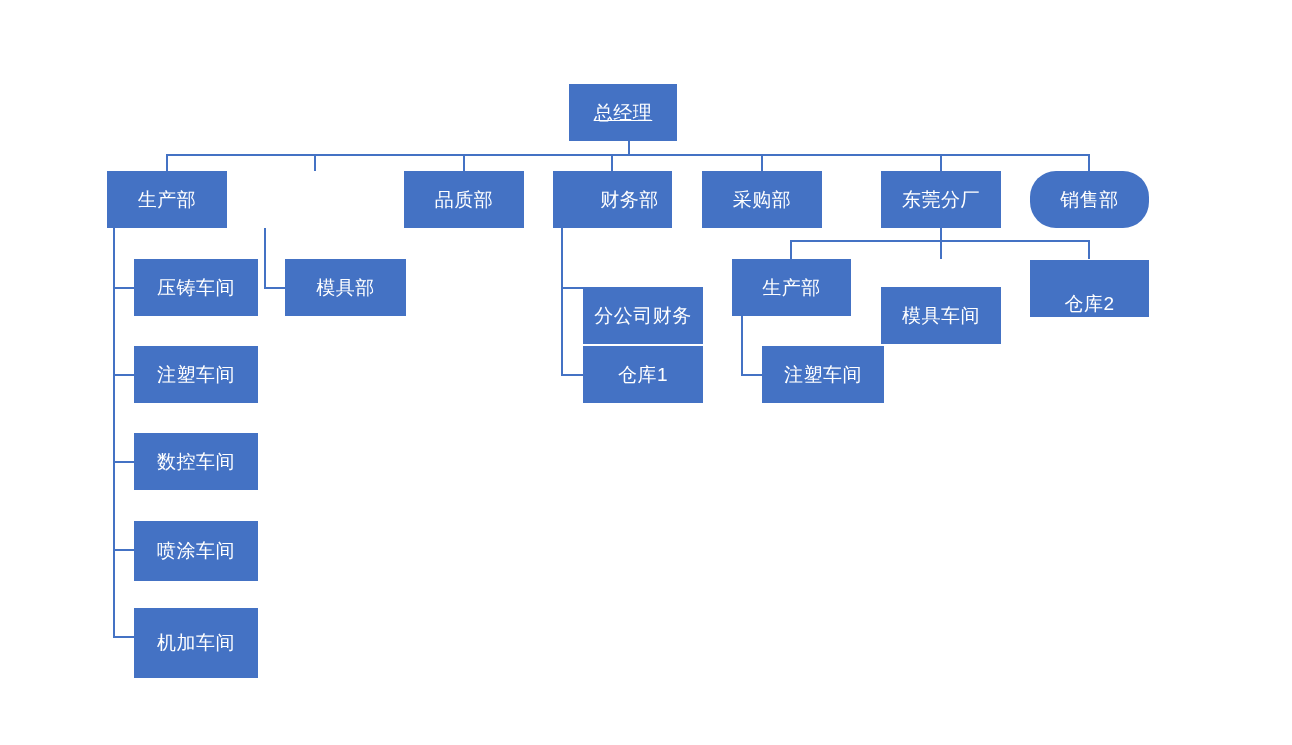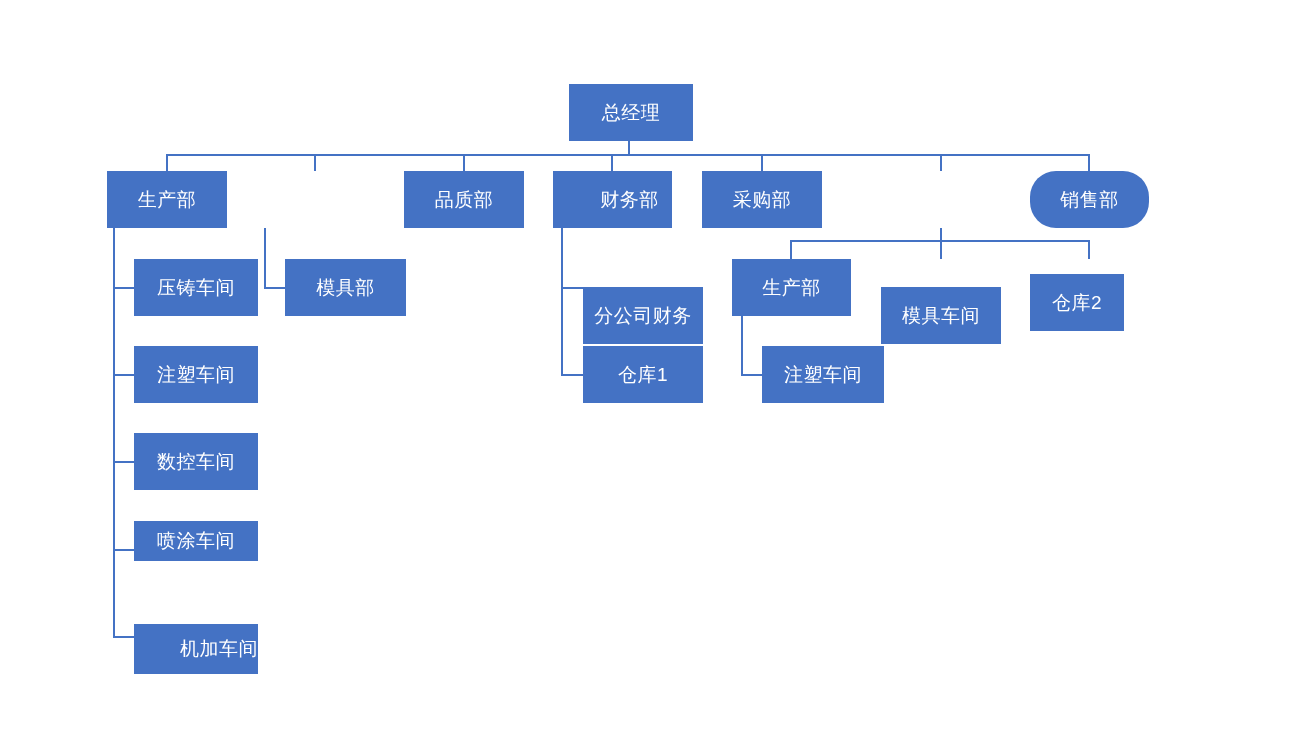--- a/index.html
+++ b/index.html
@@ -57,67 +57,70 @@
     <div class="connector" style="left: 561px; top: 228px; width: 2px; height: 148px;"></div>
     <div class="connector" style="left: 561px; top: 287px; width: 22px; height: 2px;"></div>
     <div class="connector" style="left: 561px; top: 374px; width: 22px; height: 2px;"></div>
     <div class="connector" style="left: 940px; top: 228px; width: 2px; height: 13px;"></div>
     <div class="connector" style="left: 790px; top: 240px; width: 300px; height: 2px;"></div>
     <div class="connector" style="left: 790px; top: 240px; width: 2px; height: 19px;"></div>
     <div class="connector" style="left: 940px; top: 240px; width: 2px; height: 19px;"></div>
     <div class="connector" style="left: 1088px; top: 240px; width: 2px; height: 19px;"></div>
     <div class="connector" style="left: 741px; top: 315px; width: 2px; height: 61px;"></div>
     <div class="connector" style="left: 741px; top: 374px; width: 21px; height: 2px;"></div>
-    <div class="org-node" style="left: 569px; top: 84px; width: 124px; height: 57px;">
+    <div class="org-node" style="left: 569px; top: 84px; width: 108px; height: 57px; text-decoration: underline;">
       <span>总经理</span>
     </div>
     <div class="org-node" style="left: 107px; top: 171px; width: 120px; height: 57px;">
       <span>生产部</span>
     </div>
     <div class="org-node" style="left: 404px; top: 171px; width: 120px; height: 57px;">
       <span>品质部</span>
     </div>
     <div class="org-node" style="left: 553px; top: 171px; width: 119px; height: 57px; padding-left: 34px;">
       <span>财务部</span>
     </div>
     <div class="org-node" style="left: 702px; top: 171px; width: 120px; height: 57px;">
       <span>采购部</span>
     </div>
+    <div class="org-node" style="left: 881px; top: 171px; width: 120px; height: 57px;">
+      <span>东莞分厂</span>
+    </div>
     <div class="org-node" style="left: 1030px; top: 171px; width: 119px; height: 57px; border-radius: 26px;">
       <span>销售部</span>
     </div>
     <div class="org-node" style="left: 134px; top: 259px; width: 124px; height: 57px;">
       <span>压铸车间</span>
     </div>
     <div class="org-node" style="left: 134px; top: 346px; width: 124px; height: 57px;">
       <span>注塑车间</span>
     </div>
     <div class="org-node" style="left: 134px; top: 433px; width: 124px; height: 57px;">
       <span>数控车间</span>
     </div>
-    <div class="org-node" style="left: 134px; top: 521px; width: 124px; height: 40px; text-align: right;">
+    <div class="org-node" style="left: 134px; top: 521px; width: 124px; height: 60px; text-align: right;">
       <span>喷涂车间</span>
     </div>
-    <div class="org-node" style="left: 134px; top: 624px; width: 124px; height: 50px; justify-content: flex-end;">
+    <div class="org-node" style="left: 134px; top: 608px; width: 124px; height: 70px;">
       <span>机加车间</span>
     </div>
     <div class="org-node" style="left: 285px; top: 259px; width: 121px; height: 57px;">
       <span>模具部</span>
     </div>
     <div class="org-node" style="left: 583px; top: 259px; width: 120px; height: 57px; margin-top: 28px;">
       <span>分公司财务</span>
     </div>
     <div class="org-node" style="left: 583px; top: 346px; width: 120px; height: 57px;">
       <span>仓库1</span>
     </div>
     <div class="org-node" style="left: 732px; top: 259px; width: 119px; height: 57px;">
       <span>生产部</span>
     </div>
     <div class="org-node" style="left: 881px; top: 259px; width: 120px; height: 57px; margin-top: 28px;">
       <span>模具车间</span>
     </div>
-    <div class="org-node" style="left: 1030px; top: 274px; width: 94px; height: 57px;">
+    <div class="org-node" style="left: 1030px; top: 260px; width: 119px; height: 57px; align-items: flex-end;">
       <span>仓库2</span>
     </div>
     <div class="org-node" style="left: 762px; top: 346px; width: 122px; height: 57px;">
       <span>注塑车间</span>
     </div>
   </div>
 
 </body></html>

